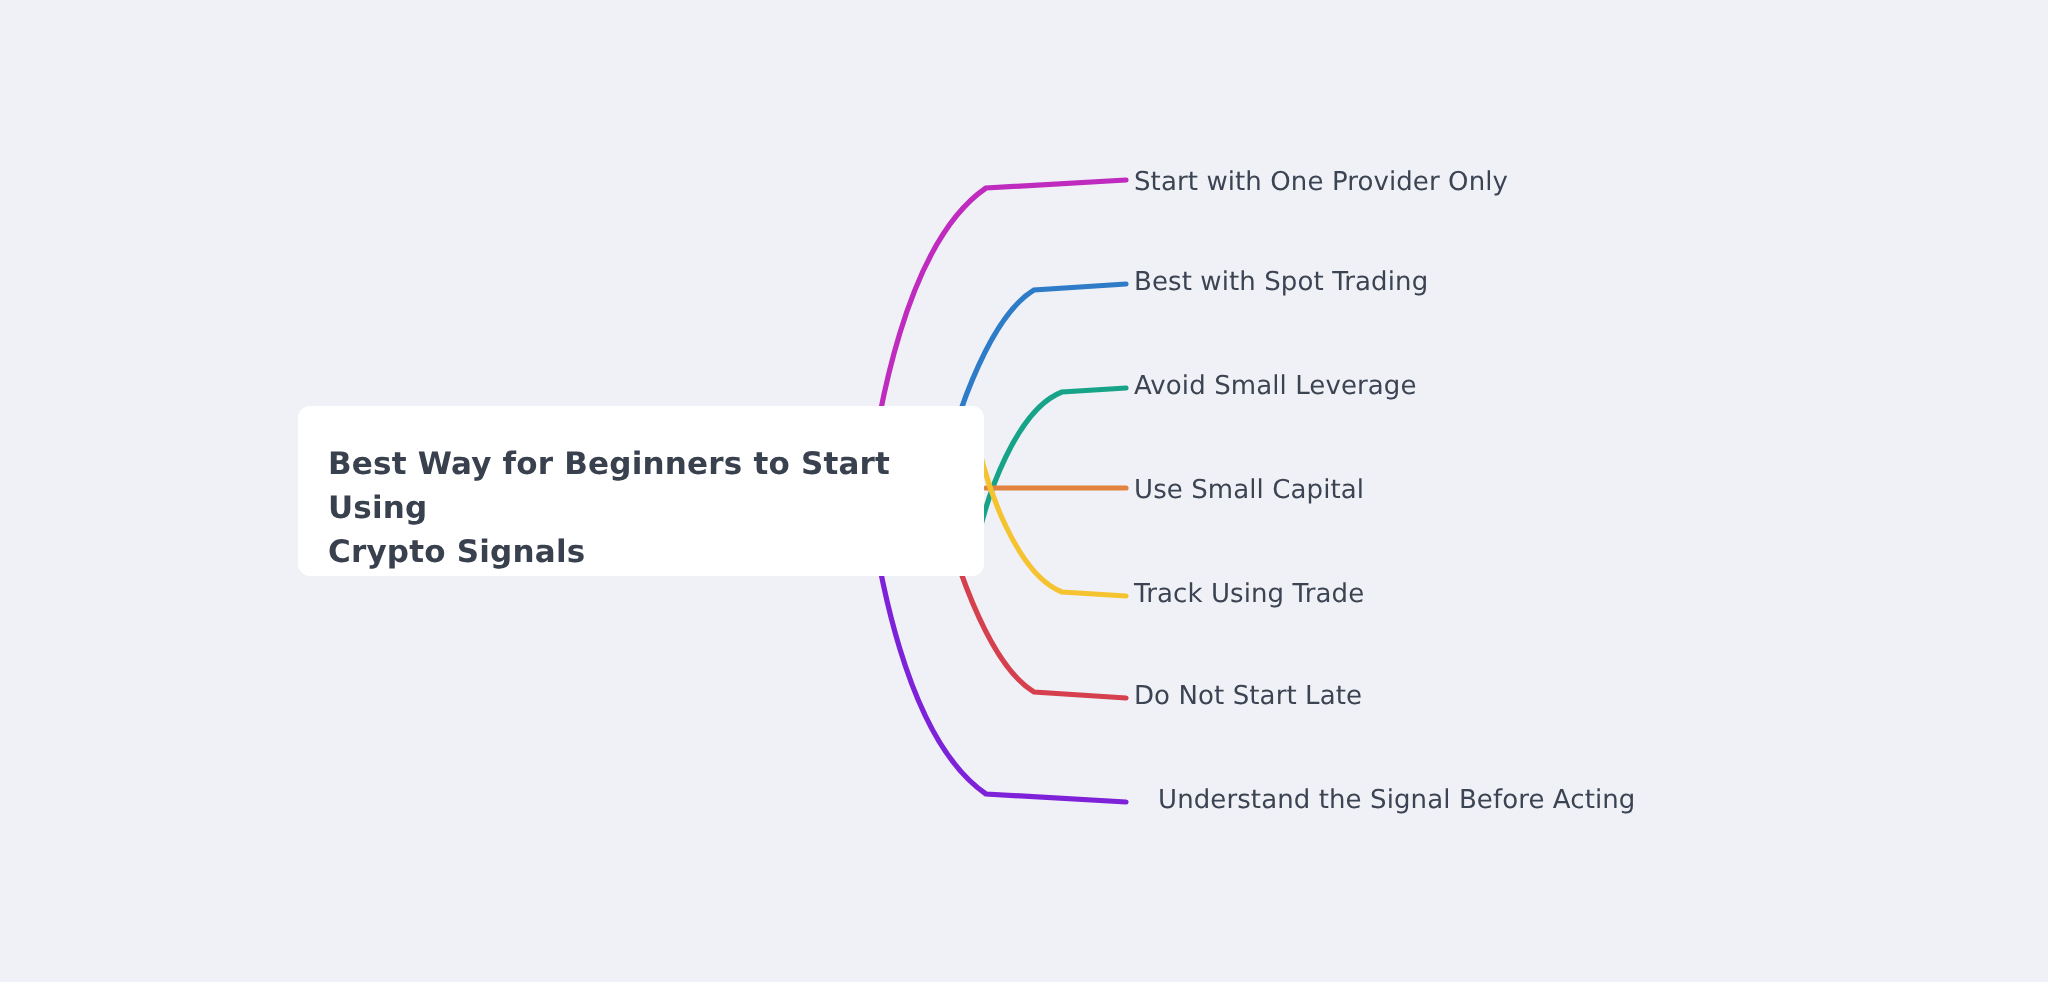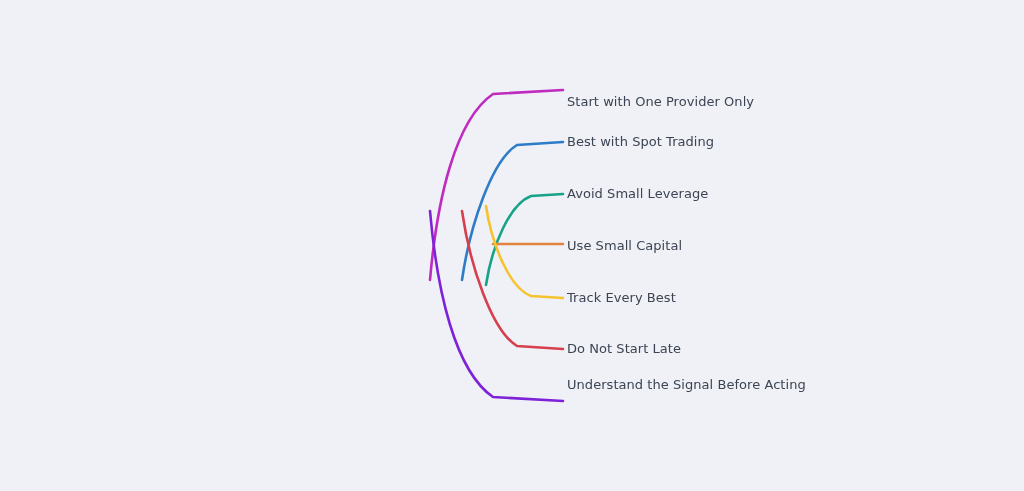--- a/index.html
+++ b/index.html
@@ -66,24 +66,28 @@
         <path d="M 430 280 C 437 200 455 120 493 94 L 563 90" fill="none" stroke="#bf2bbe" stroke-width="2.6" stroke-linecap="round"></path>
         <path d="M 462 280 C 470 225 492 160 517 145 L 563 142" fill="none" stroke="#2e7cc8" stroke-width="2.6" stroke-linecap="round"></path>
         <path d="M 486 285 C 492 245 510 204 531 196 L 563 194" fill="none" stroke="#17a388" stroke-width="2.6" stroke-linecap="round"></path>
         <path d="M 493 244 L 563 244" fill="none" stroke="#e2843f" stroke-width="2.6" stroke-linecap="round"></path>
         <path d="M 486 206 C 492 246 510 288 531 296 L 563 298" fill="none" stroke="#f5c330" stroke-width="2.6" stroke-linecap="round"></path>
         <path d="M 462 211 C 470 266 492 331 517 346 L 563 349" fill="none" stroke="#d6404e" stroke-width="2.6" stroke-linecap="round"></path>
         <path d="M 430 211 C 437 291 455 371 493 397 L 563 401" fill="none" stroke="#7e22d9" stroke-width="2.6" stroke-linecap="round"></path>
       </g>
   </svg>
 
+  <div id="root-node">
+    <div id="root-title">Best Way for Beginners to Start Using
+Crypto Signals</div>
+  </div>
 
   <div id="labels">
-      <div class="branch-label" style="top: 94px;">Start with One Provider Only</div>
+      <div class="branch-label" style="top: 84px;">Start with One Provider Only</div>
       <div class="branch-label" style="top: 134px;">Best with Spot Trading</div>
       <div class="branch-label" style="top: 186px;">Avoid Small Leverage</div>
       <div class="branch-label" style="top: 238px;">Use Small Capital</div>
-      <div class="branch-label" style="top: 290px;">Track Every Best</div>
+      <div class="branch-label" style="top: 290px;">Track Using Trade</div>
       <div class="branch-label" style="top: 341px;">Do Not Start Late</div>
-      <div class="branch-label" style="top: 377px;">Understand the Signal Before Acting</div>
+      <div class="branch-label" style="top: 393px; margin-left: 12px;">Understand the Signal Before Acting</div>
     </div>
 
 </div>
 
 </body></html>

